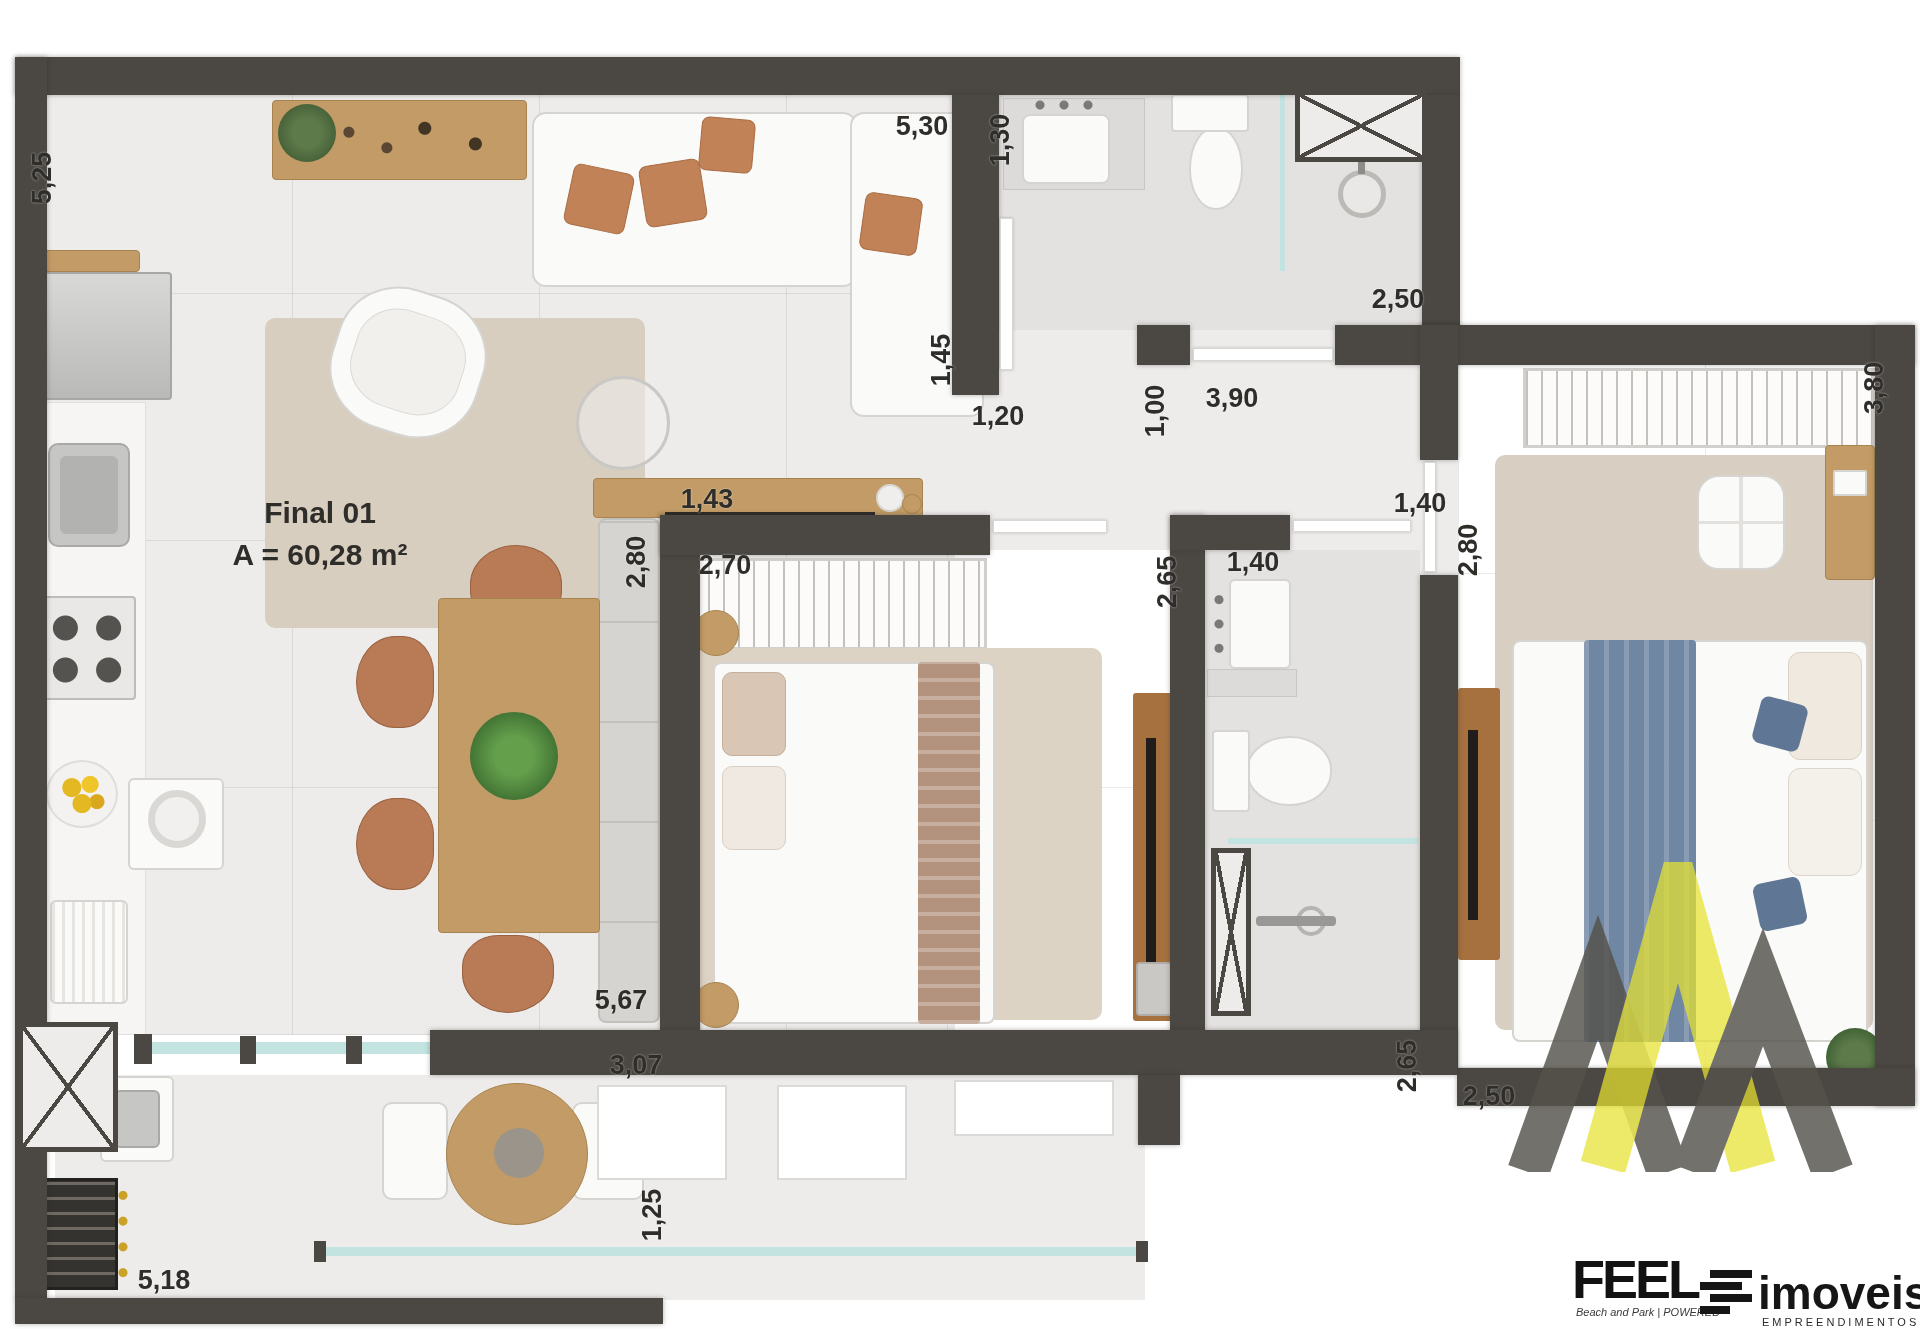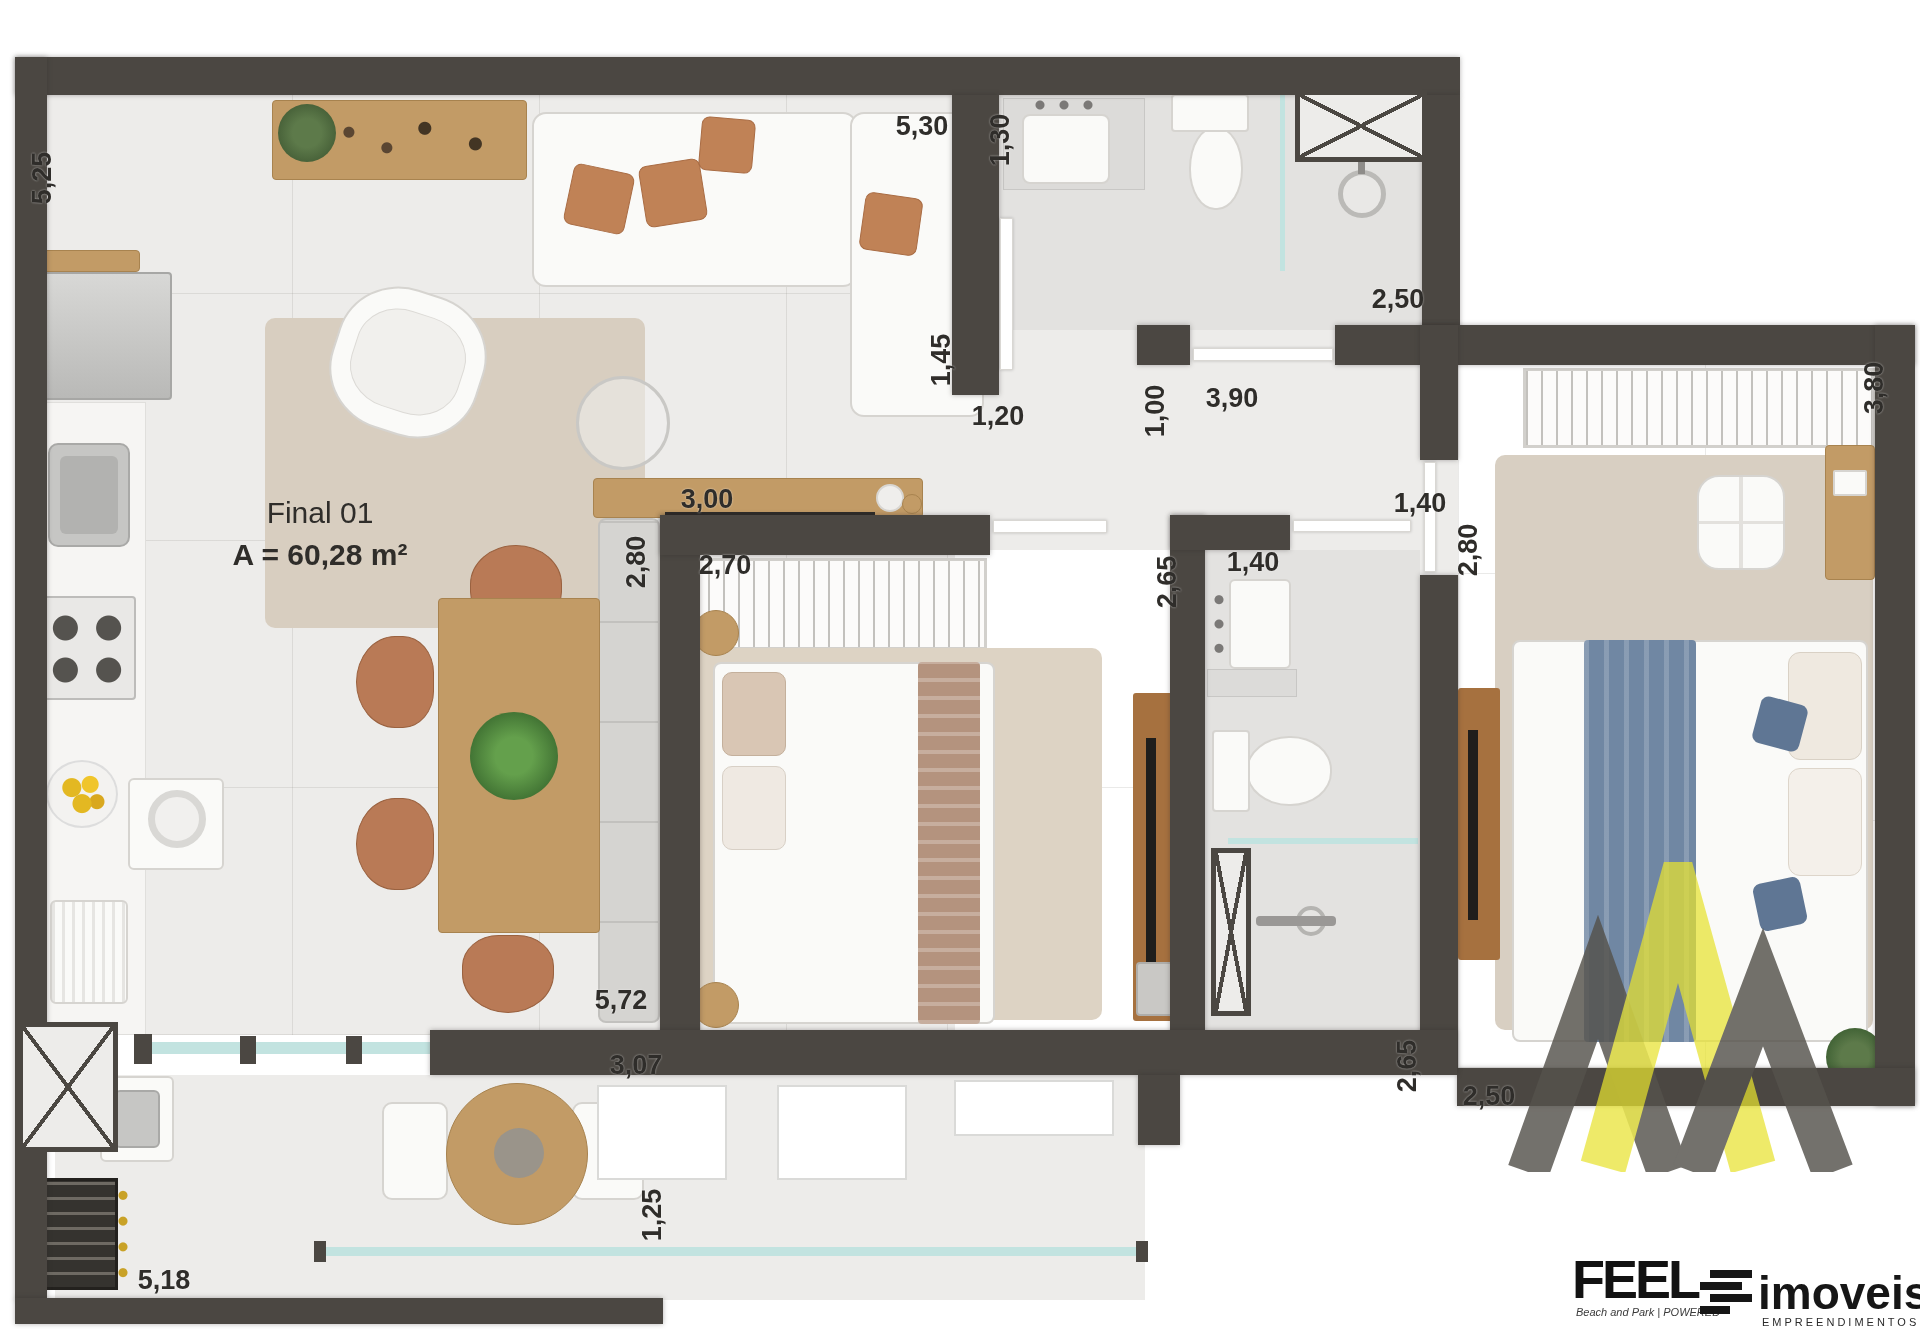--- a/index.html
+++ b/index.html
@@ -30,21 +30,21 @@
         linear-gradient(to bottom right, transparent calc(50% - 2px), var(--wall) calc(50% - 2px) calc(50% + 2px), transparent calc(50% + 2px));}
   .hang{background-color:#fcfbfa;border:3px solid #d2d0cc;
         background-image:repeating-linear-gradient(90deg,#c3c1bd 0 2px,transparent 2px 15px);}
   .dim{color:var(--label);font-size:27px;font-weight:bold;white-space:nowrap;
        transform:translate(-50%,-50%);text-shadow:0 0 2px rgba(255,255,255,.65);z-index:40;}
   .dim.v{transform:translate(-50%,-50%) rotate(-90deg);}
   .pillow{background:#c08256;border-radius:8px;border:1px solid #a96c44;}
   .glass{background:var(--teal);}
   .mull{background:var(--wall);}
   #unit-label{left:210px;top:496px;width:220px;text-align:center;color:var(--label);z-index:41;}
-  #unit-label .l1{position:static;display:block;font-size:30px;font-weight:normal;}
+  #unit-label .l1{position:static;display:block;font-size:30px;font-weight:bold;}
   #unit-label .l2{position:static;display:block;font-size:30px;font-weight:600;margin-top:8px;}
   #solida-title{left:1442px;top:1048px;font-size:122px;font-weight:bold;color:var(--logoGray);letter-spacing:-2px;line-height:1;z-index:50;}
   #solida-sub{left:1478px;top:1222px;font-size:32px;color:#bcbcbc;letter-spacing:24px;z-index:50;}
   #feel-title{left:1572px;top:1248px;font-size:54px;font-weight:bold;color:#121212;letter-spacing:-3px;z-index:50;}
   #feel-tag{left:1576px;top:1306px;font-size:11px;color:#3a3a3a;z-index:50;font-style:italic;}
   #santer-title{left:1758px;top:1266px;font-size:46px;font-weight:bold;color:#161616;letter-spacing:0px;z-index:50;}
   #santer-sub{left:1762px;top:1316px;font-size:11px;color:#2a2a2a;letter-spacing:3px;z-index:50;}
 </style>
 </head>
 <body>
@@ -224,26 +224,26 @@
       <div class="dim" style="left: 922px; top: 126px;">5,30</div>
       <div class="dim v" style="left: 1000px; top: 140px;">1,30</div>
       <div class="dim v" style="left: 941px; top: 360px;">1,45</div>
       <div class="dim" style="left: 998px; top: 416px;">1,20</div>
       <div class="dim" style="left: 1398px; top: 299px;">2,50</div>
       <div class="dim v" style="left: 1155px; top: 411px;">1,00</div>
       <div class="dim" style="left: 1232px; top: 398px;">3,90</div>
       <div class="dim v" style="left: 1874px; top: 388px;">3,80</div>
       <div class="dim" style="left: 1420px; top: 503px;">1,40</div>
       <div class="dim v" style="left: 1468px; top: 550px;">2,80</div>
-      <div class="dim" style="left: 707px; top: 499px;">3,00</div>
+      <div class="dim" style="left: 707px; top: 499px;">1,43</div>
       <div class="dim v" style="left: 636px; top: 562px;">2,80</div>
       <div class="dim" style="left: 725px; top: 565px;">2,70</div>
       <div class="dim v" style="left: 1167px; top: 582px;">2,65</div>
       <div class="dim" style="left: 1253px; top: 562px;">1,40</div>
-      <div class="dim" style="left: 621px; top: 1000px;">5,72</div>
+      <div class="dim" style="left: 621px; top: 1000px;">5,67</div>
       <div class="dim" style="left: 636px; top: 1065px;">3,07</div>
       <div class="dim v" style="left: 1407px; top: 1066px;">2,65</div>
       <div class="dim" style="left: 1489px; top: 1096px;">2,50</div>
       <div class="dim" style="left: 164px; top: 1280px;">5,18</div>
       <div class="dim v" style="left: 652px; top: 1215px;">1,25</div>
     </div>
 
   <svg id="watermark" width="360" height="310" viewBox="0 0 360 310" style="left:1498px;top:862px;z-index:30;opacity:.82;">
     <path d="M30 310 L100 115 L170 310" fill="none" stroke="#55524c" stroke-width="42"></path>
     <path d="M105 305 L180 35 L255 305" fill="none" stroke="#e7e32f" stroke-width="46" opacity="0.88"></path>

